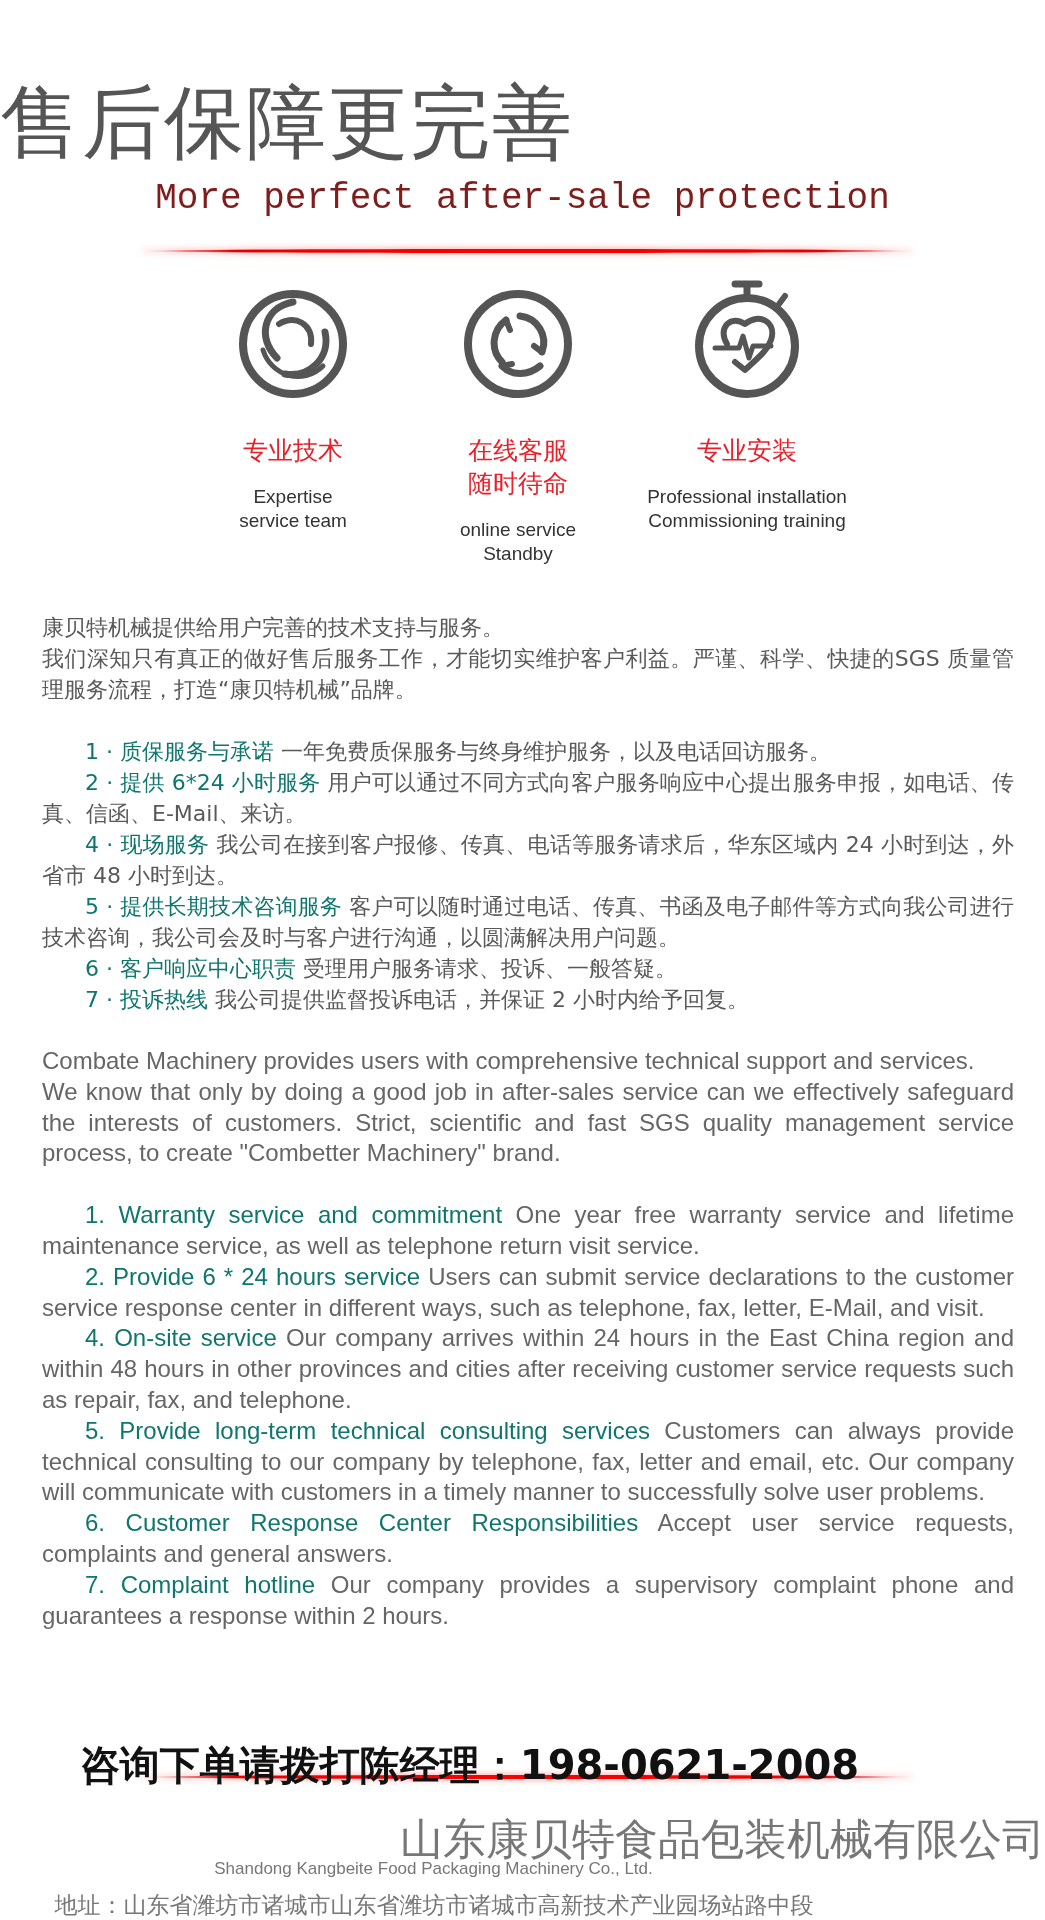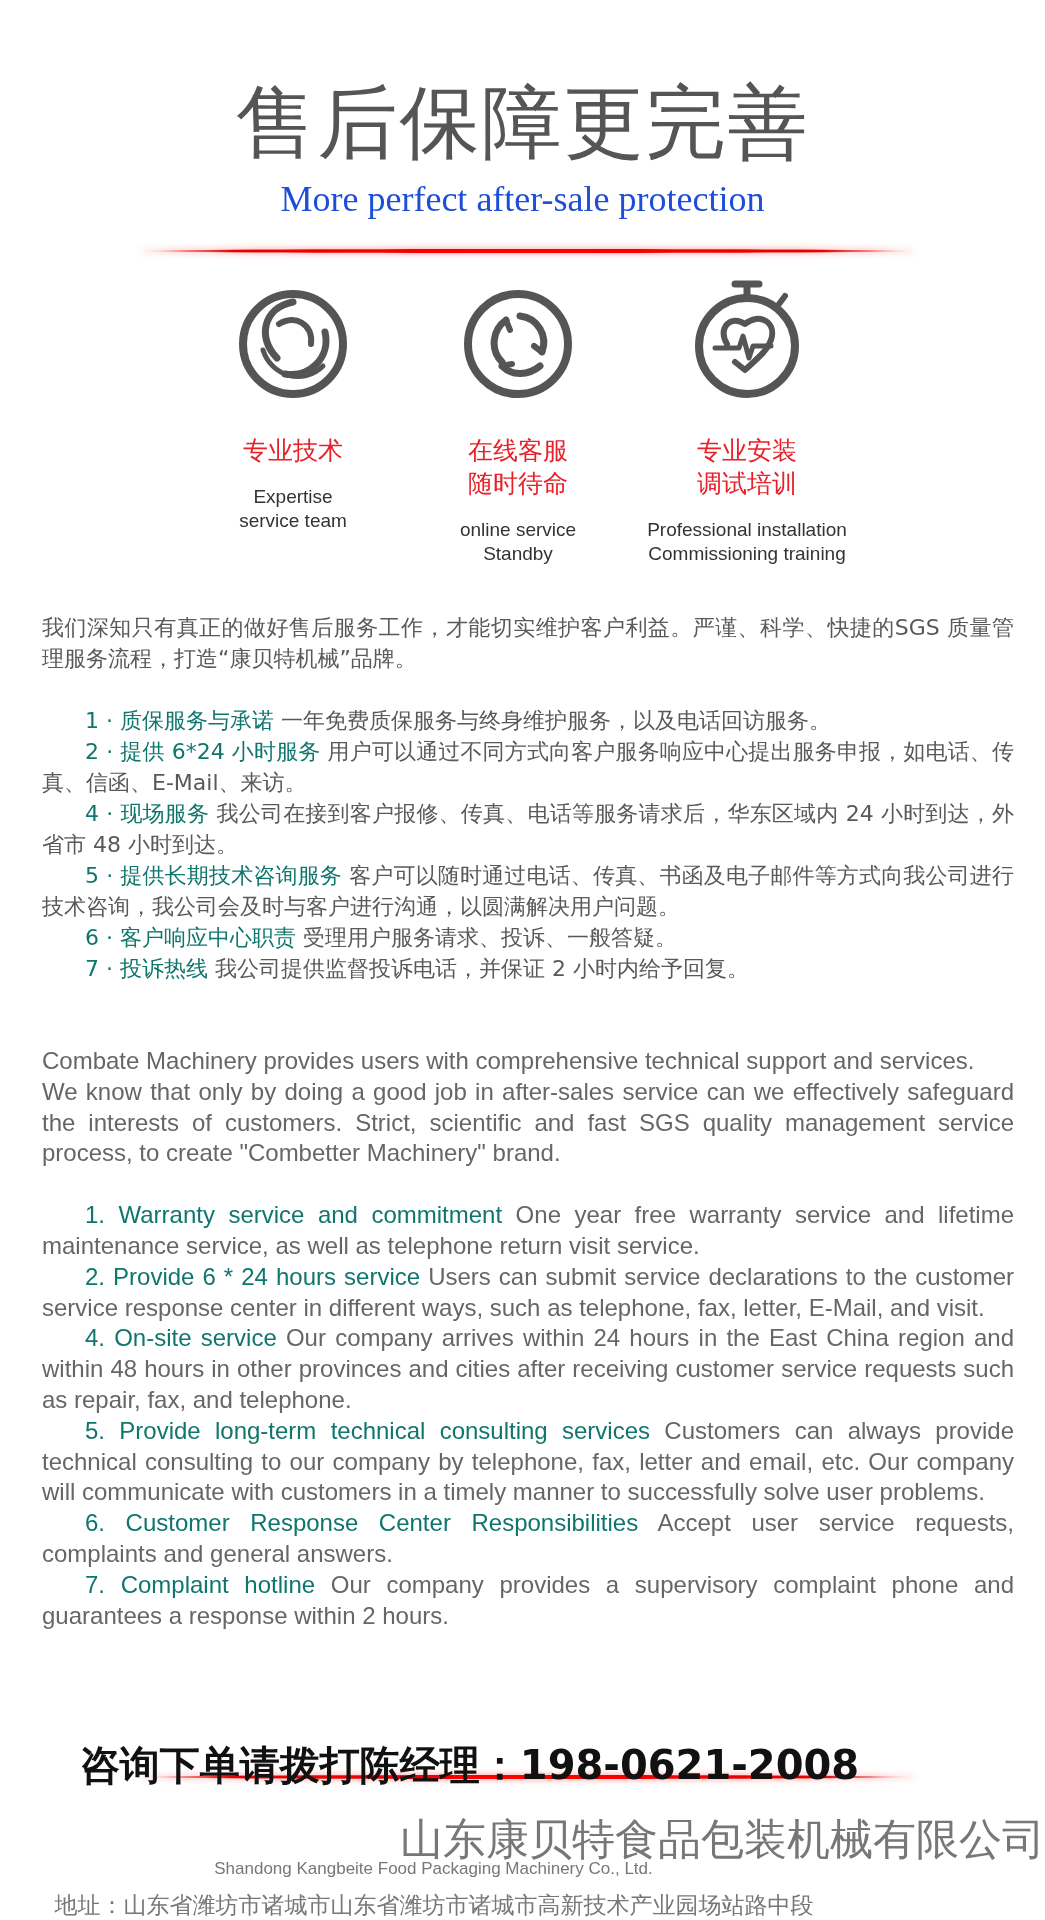--- a/index.html
+++ b/index.html
@@ -1,20 +1,20 @@
 <!DOCTYPE html>
 <html><head>
 <meta charset="utf-8">
 <style>
   html, body { margin: 0; padding: 0; background: #ffffff; }
   body { width: 1045px; height: 1920px; position: relative; overflow: hidden;
          font-family: "DejaVu Sans", "Liberation Sans", sans-serif; color: #595959; }
   .abs { position: absolute; }
-  .title-cn { left: 0; width: 1045px; top: 78px; text-align: center; font-size: 80px; line-height: 90px; color: #555555; letter-spacing: 2px; }
-  .title-en { left: 0; width: 1045px; top: 176px; text-align: center; font-size: 36px; line-height: 46px; color: #1d4ed8; font-family: Liberation Serif, serif; }
+  .title-cn { left: 0; width: 1045px; top: 78px; font-size: 80px; line-height: 90px; color: #555555; letter-spacing: 2px; }
+  .title-en { left: 0; width: 1045px; top: 176px; text-align: center; font-size: 36px; line-height: 46px; color: #7f1d1d; font-family: Liberation Mono, monospace; }
   .red-line { height: 4px; border-radius: 50%;
               background: linear-gradient(90deg, rgba(230,0,0,0) 0%, #e60000 12%, #ff0000 50%, #e60000 88%, rgba(230,0,0,0) 100%);
               box-shadow: 0 0 6px rgba(255,0,0,0.5); }
   .feature { top: 278px; width: 300px; text-align: center; }
   .feature svg { display: block; margin: 0 auto; }
   .feat-cn { color: #e8202a; font-size: 25px; line-height: 33px; margin-top: 36px; }
   .feat-en { color: #333333; font-size: 19px; line-height: 24px; margin-top: 18px; font-family: "Liberation Sans", sans-serif; }
   .cn-block { left: 42px; width: 972px; font-size: 22px; line-height: 31px; color: #595959; text-align: justify; }
   .cn-block p { margin: 0; }
   .en-block { left: 42px; width: 972px; font-size: 24px; line-height: 30.8px; color: #666666; text-align: justify;
@@ -76,29 +76,29 @@
   <svg width="120" height="120" viewBox="0 0 120 120">
     <line x1="48" y1="6" x2="72" y2="6" stroke="#555555" stroke-width="7" stroke-linecap="round"></line>
     <line x1="60" y1="6" x2="60" y2="18" stroke="#555555" stroke-width="7"></line>
     <line x1="92" y1="26" x2="98" y2="18" stroke="#555555" stroke-width="6" stroke-linecap="round"></line>
     <circle cx="60" cy="68" r="48" fill="none" stroke="#555555" stroke-width="8"></circle>
     <path d="M40 66 C30 50 44 36 58 46 C72 34 90 44 84 62 C80 74 68 82 58 92 L48 84" fill="none" stroke="#555555" stroke-width="6" stroke-linecap="round" stroke-linejoin="round"></path>
     <path d="M28 70 L52 70 L56 58 L62 80 L66 68 L84 68" fill="none" stroke="#555555" stroke-width="5" stroke-linecap="round" stroke-linejoin="round"></path>
   </svg>
   <div class="feat-cn">
     <div>专业安装</div>
-    <div>调试培训</div>
   </div>
   <div class="feat-en">
     <div>Professional installation</div>
     <div>Commissioning training</div>
   </div>
 </div>
 
 <div class="abs cn-block" style="top:612px;">
+  <p>康贝特机械提供给用户完善的技术支持与服务。</p>
   <p>我们深知只有真正的做好售后服务工作，才能切实维护客户利益。严谨、科学、快捷的SGS 质量管理服务流程，打造“康贝特机械”品牌。</p>
   <div class="gap"></div>
   <p><span class="red">1 · 质保服务与承诺</span><span>  一年免费质保服务与终身维护服务，以及电话回访服务。</span></p>
   <p><span class="red">2 · 提供 6*24 小时服务</span><span>  用户可以通过不同方式向客户服务响应中心提出服务申报，如电话、传真、信函、E-Mail、来访。</span></p>
   <p><span class="red">4 · 现场服务</span><span>  我公司在接到客户报修、传真、电话等服务请求后，华东区域内 24 小时到达，外省市 48 小时到达。</span></p>
   <p><span class="red">5 · 提供长期技术咨询服务</span><span>  客户可以随时通过电话、传真、书函及电子邮件等方式向我公司进行技术咨询，我公司会及时与客户进行沟通，以圆满解决用户问题。</span></p>
   <p><span class="red">6 · 客户响应中心职责</span><span> 受理用户服务请求、投诉、一般答疑。</span></p>
   <p><span class="red">7 · 投诉热线</span><span> 我公司提供监督投诉电话，并保证 2 小时内给予回复。</span></p>
 </div>
 

